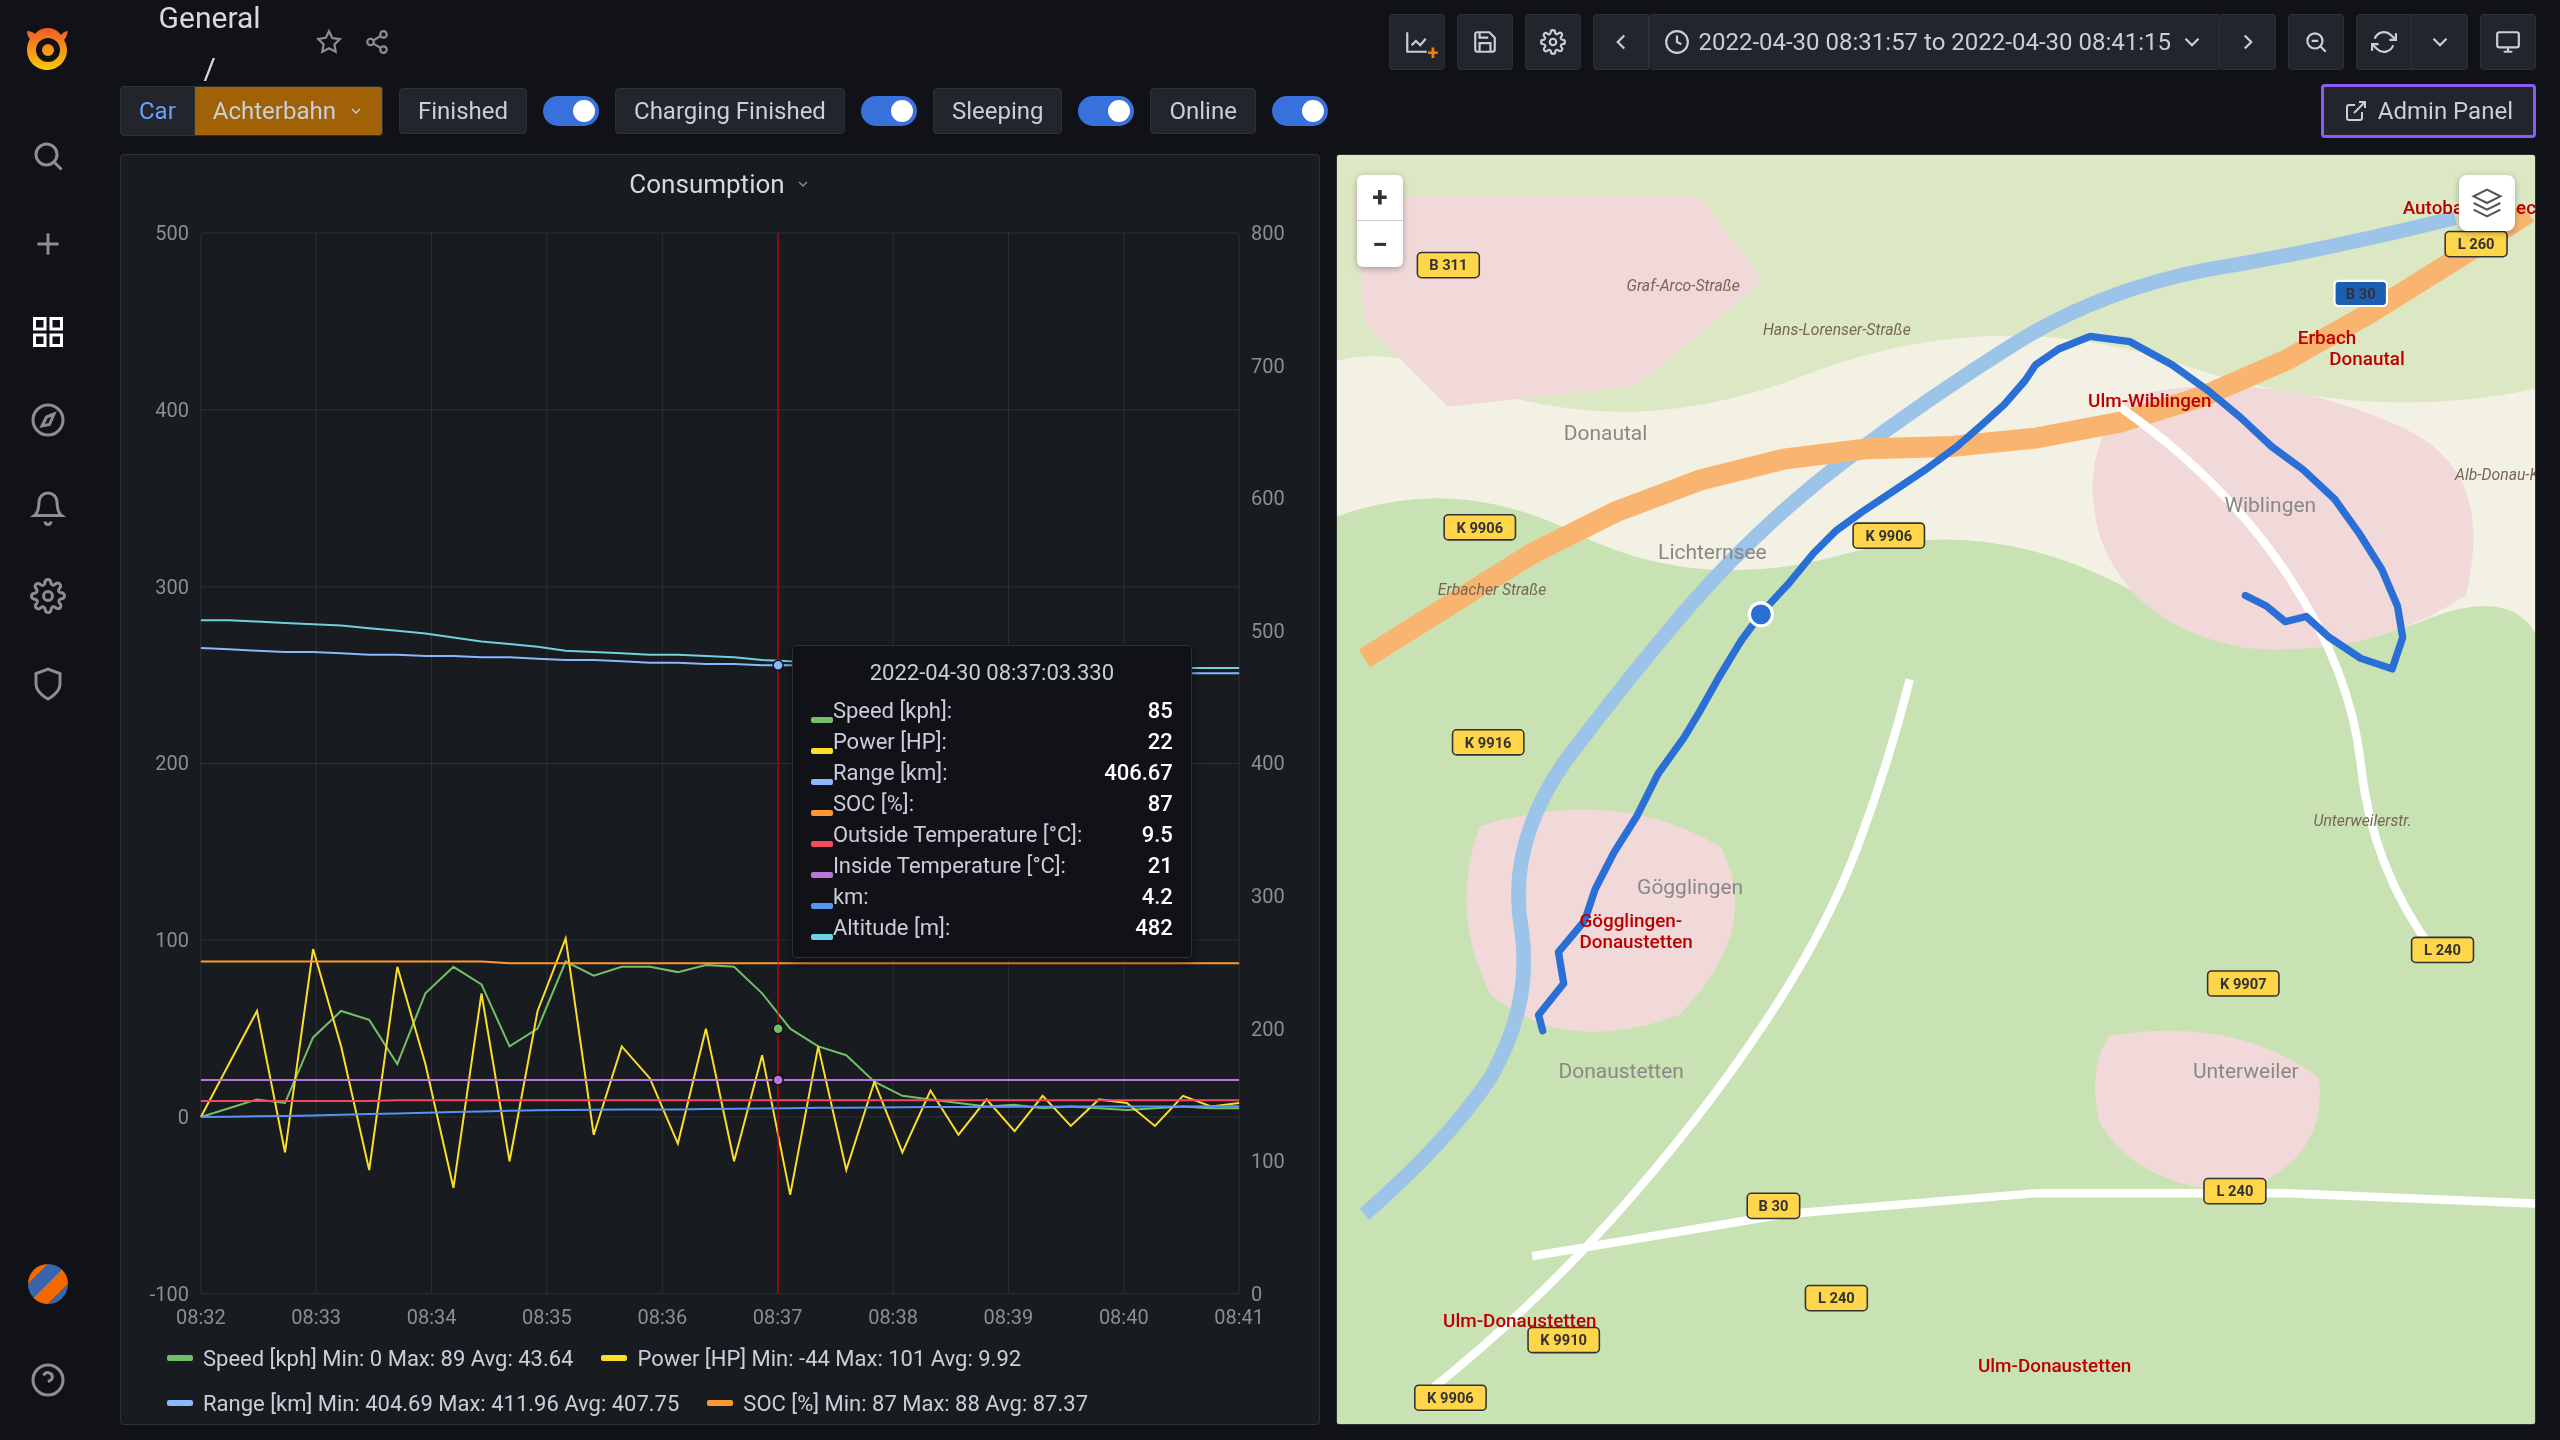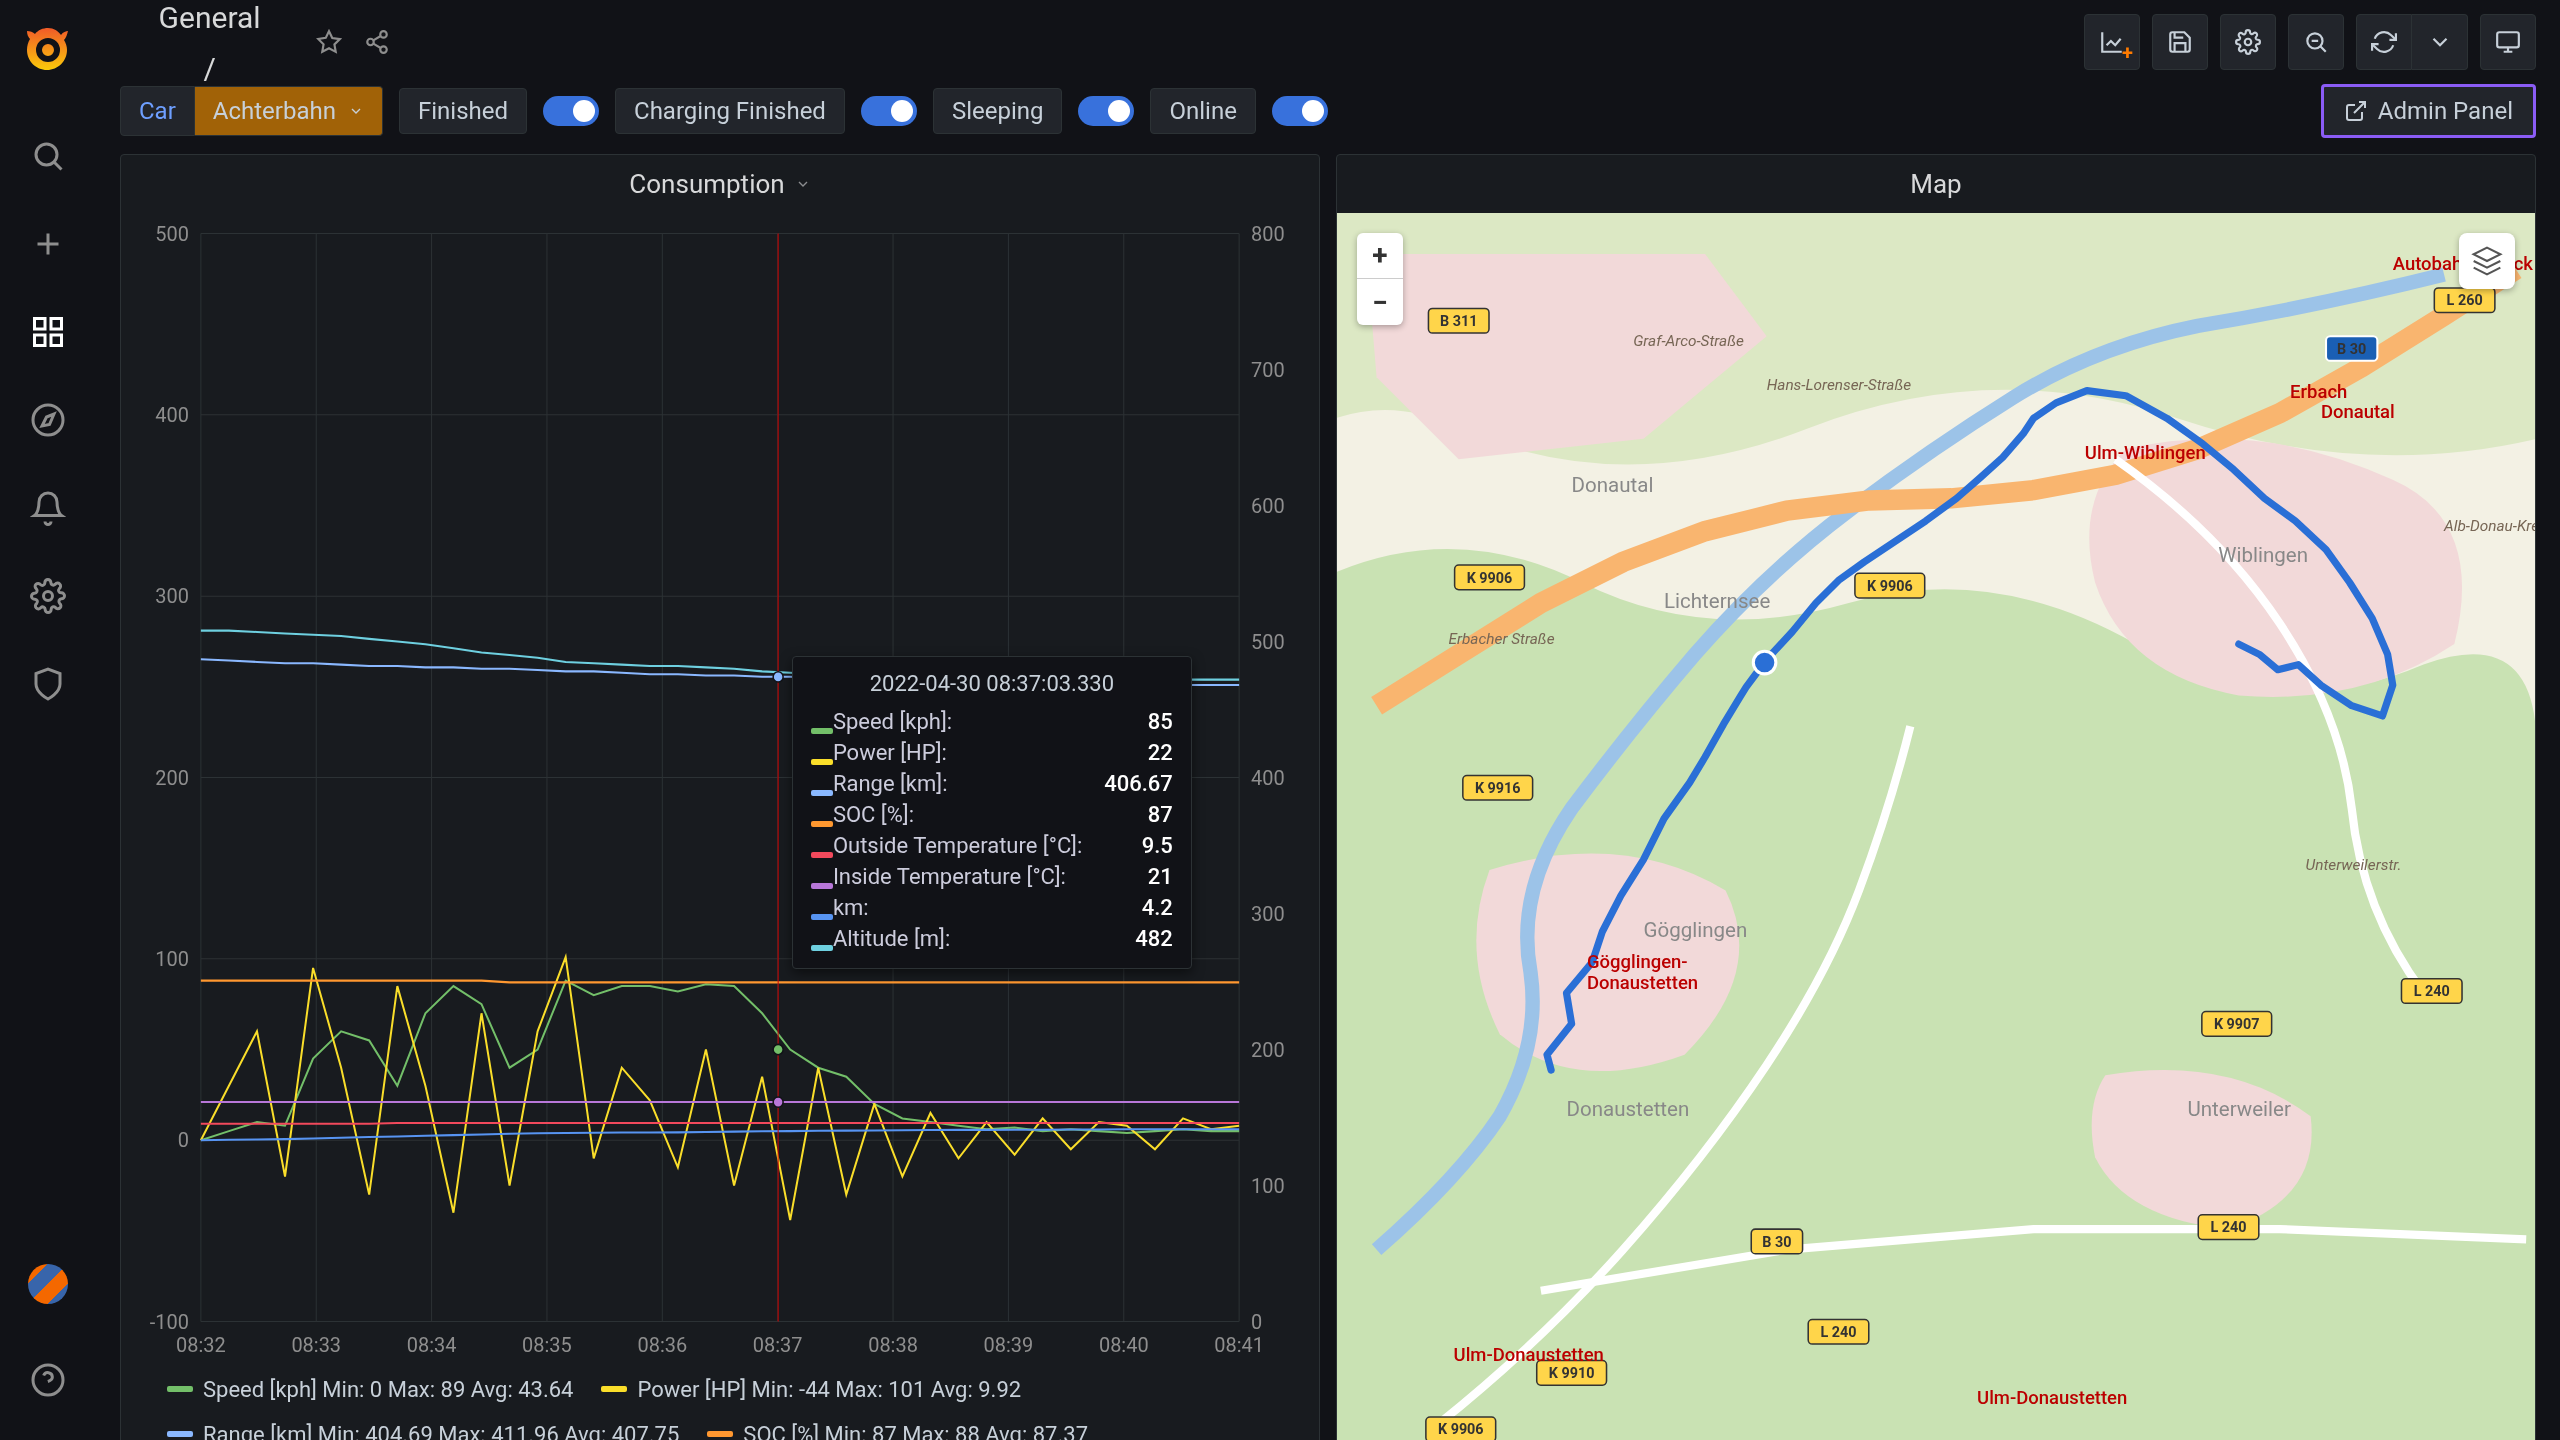--- a/index.html
+++ b/index.html
@@ -401,20 +401,42 @@
           <path d="M19 21H5a2 2 0 01-2-2V5a2 2 0 012-2h11l5 5v11a2 2 0 01-2 2z"></path>
           <path d="M17 21v-8H7v8M7 3v5h8"></path>
         </svg>
       </div>
     <div class="tb-btn">
         <svg viewBox="0 0 24 24" fill="none" stroke="currentColor" stroke-width="2">
           <circle cx="12" cy="12" r="3"></circle>
           <path d="M19.4 15a1.7 1.7 0 00.3 1.8l.1.1a2 2 0 11-2.8 2.8l-.1-.1a1.7 1.7 0 00-1.8-.3 1.7 1.7 0 00-1 1.5V21a2 2 0 01-4 0v-.1a1.7 1.7 0 00-1-1.5 1.7 1.7 0 00-1.8.3l-.1.1a2 2 0 11-2.8-2.8l.1-.1a1.7 1.7 0 00.3-1.8 1.7 1.7 0 00-1.5-1H3a2 2 0 010-4h.1a1.7 1.7 0 001.5-1 1.7 1.7 0 00-.3-1.8l-.1-.1a2 2 0 112.8-2.8l.1.1a1.7 1.7 0 001.8.3 1.7 1.7 0 001-1.5V3a2 2 0 014 0v.1a1.7 1.7 0 001 1.5 1.7 1.7 0 001.8-.3l.1-.1a2 2 0 112.8 2.8l-.1.1a1.7 1.7 0 00-.3 1.8 1.7 1.7 0 001.5 1H21a2 2 0 010 4h-.1a1.7 1.7 0 00-1.5 1z"></path>
         </svg>
       </div>
+    <div class="tb-btn-group">
+      <div class="tb-btn">
+          <svg viewBox="0 0 24 24" fill="none" stroke="currentColor" stroke-width="2">
+            <path d="M15 18l-6-6 6-6"></path>
+          </svg>
+        </div>
+      <div class="tb-btn time-picker">
+        <svg viewBox="0 0 24 24" fill="none" stroke="currentColor" stroke-width="2">
+            <circle cx="12" cy="12" r="10"></circle>
+            <path d="M12 6v6l4 2"></path>
+          </svg>
+        <span>2022-04-30 08:31:57 to 2022-04-30 08:41:15</span>
+        <svg viewBox="0 0 24 24" fill="none" stroke="currentColor" stroke-width="2">
+            <path d="M6 9l6 6 6-6"></path>
+          </svg>
+      </div>
+      <div class="tb-btn">
+          <svg viewBox="0 0 24 24" fill="none" stroke="currentColor" stroke-width="2">
+            <path d="M9 18l6-6-6-6"></path>
+          </svg>
+        </div>
+    </div>
     <div class="tb-btn">
         <svg viewBox="0 0 24 24" fill="none" stroke="currentColor" stroke-width="2">
           <circle cx="11" cy="11" r="7"></circle>
           <path d="M21 21l-5-5M8 11h6"></path>
         </svg>
       </div>
     <div class="tb-btn-group">
       <div class="tb-btn">
           <svg viewBox="0 0 24 24" fill="none" stroke="currentColor" stroke-width="2">
             <path d="M23 4v6h-6M1 20v-6h6"></path>
@@ -622,23 +644,20 @@
             </div>
             <div class="legend-item">
               <span class="legend-swatch" style="background:#ff9830"></span>
               <span>SOC [%]  Min: 87  Max: 88  Avg: 87.37</span>
             </div>
           </div>
       </div>
     </div>
 
     <div class="panel">
-      <div class="panel-header">
-        <span>Map</span>
-      </div>
       <div class="panel-body map-body">
         <svg class="map-svg" id="map-svg" viewBox="0 0 1170 1210" preserveAspectRatio="xMidYMid slice">
             <rect x="0" y="0" width="1170" height="1210" fill="#f3f1e4"></rect>
             <path fill="#c9e2b3" d="M0,350 Q120,300 240,360 Q360,420 500,380 Q640,340 780,420 Q920,500 1060,440 Q1170,400 1170,520 L1170,1210 L0,1210 Z"></path>
             <path fill="#dce8c4" d="M0,0 L1170,0 L1170,220 Q1000,260 820,200 Q640,140 460,210 Q280,280 120,210 Q60,180 0,200 Z"></path>
             <path fill="#f2d9d9" d="M30,40 L360,40 L420,120 L300,220 L120,240 L40,160 Z"></path>
             <path fill="#f2d9d9" d="M770,230 Q900,200 1030,260 Q1120,300 1090,420 Q1000,480 880,470 Q770,450 740,360 Q720,280 770,230 Z"></path>
             <path fill="#f2d9d9" d="M150,640 Q280,600 380,660 Q420,740 340,820 Q230,860 160,800 Q120,720 150,640 Z"></path>
             <path fill="#f2d9d9" d="M750,840 Q870,820 950,880 Q960,960 870,990 Q770,980 740,920 Q730,870 750,840 Z"></path>
             <path fill="none" stroke="#9cc3e8" stroke-width="14" d="M40,1010 Q120,940 160,880 Q200,810 190,740 Q175,660 230,580 Q290,500 350,430 Q420,350 500,290 Q580,230 660,180 Q740,130 840,110 Q960,90 1080,60"></path>

